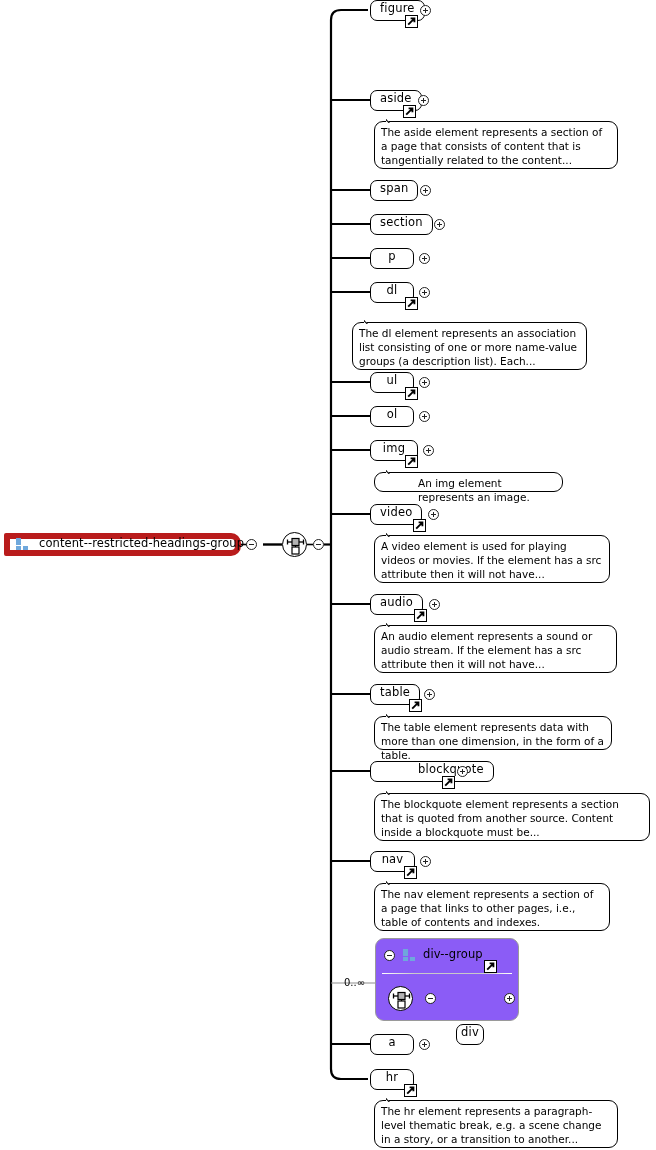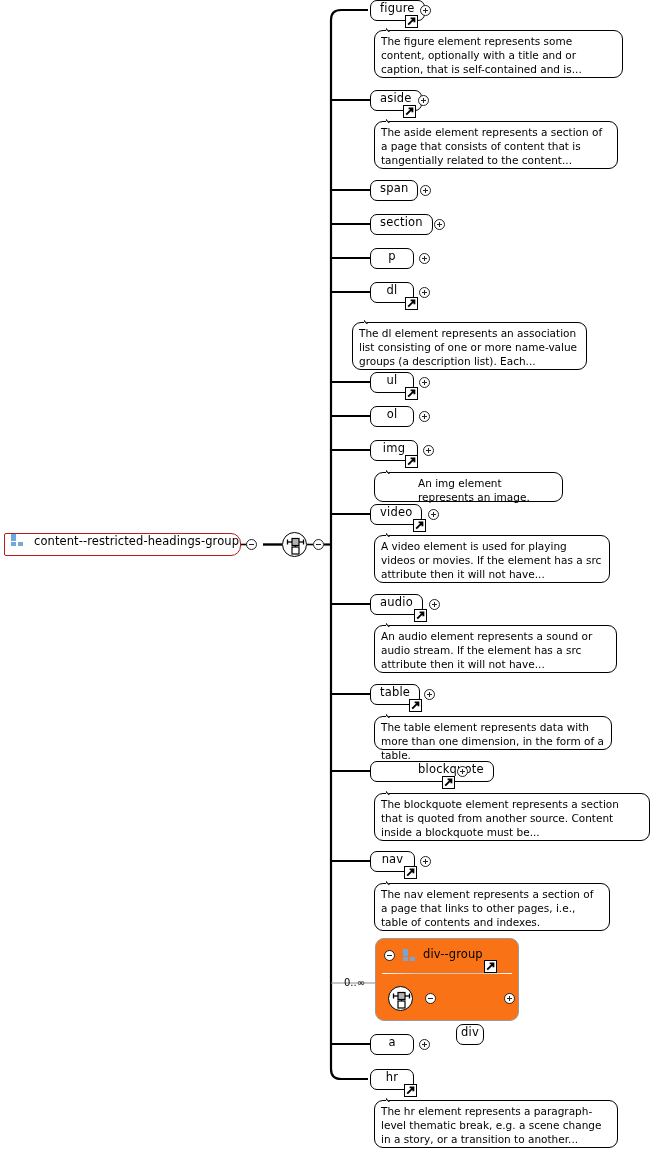--- a/index.html
+++ b/index.html
@@ -14,25 +14,25 @@
     height:1150px;
     overflow:hidden;
     background:#fff;
   }
   #wires{position:absolute;left:0;top:0;width:656px;height:1150px;pointer-events:none;}
 
   
   .rootbox{
     position:absolute;
     box-sizing:border-box;
-    border:1px solid #b91c1c;
+    border:6px solid #b91c1c;
     border-radius:2px 10px 10px 2px;
     background:#fff;
     display:flex;
-    align-items:flex-start;
+    align-items:flex-end;
     padding:0 8px 0 6px;
     white-space:nowrap;
   }
   .rootbox .lbl{font-size:11.5px;letter-spacing:.1px;margin-left:10px;}
 
   
   .gicon{position:relative;width:13px;height:12px;flex:0 0 auto;}
   .gicon i{position:absolute;background:#6fa8dc;display:block;}
   .gicon i.a{left:0;top:0;width:5px;height:7px;}
   .gicon i.b{left:0;top:8px;width:5px;height:4px;}
@@ -121,21 +121,21 @@
     transform:rotate(45deg);
     transform-origin:0 0;
   }
 
   
   .panel{
     position:absolute;
     box-sizing:border-box;
     border:1px solid #9a9a9a;
     border-radius:9px;
-    background:#f97316;
+    background:#8b5cf6;
   }
   .panel .phead{
     position:absolute;left:0;top:0;right:0;height:34px;
     display:flex;align-items:center;
   }
   .panel .divider{
     position:absolute;left:6px;right:6px;top:34px;height:1px;
     background:linear-gradient(to right,#ffffff,#c9c9c9 25%,#c9c9c9 75%,#ffffff);
   }
   .panel .ptitle{font-size:11.5px;letter-spacing:.1px;}
@@ -207,23 +207,20 @@
 
   <div class="pill" style="left:370px;top:0px;">
     <span>figure</span>
   </div>
   <span class="extlink" style="left:405px;top:15px;">
     <svg width="9" height="9" viewBox="0 0 9 9">
         <path d="M1.2 7.6 L7 1.8 M3.6 1.4 L7.4 1.4 L7.4 5.2" stroke="#000" stroke-width="1.9" fill="none"></path>
       </svg>
   </span>
   <span class="tog plus" style="left:420px;top:5px;"></span>
-  <div class="doc" style="left:374px;top:30px;width:249px;height:48px;">
-    <span class="tip"></span><span>The figure element represents some content, optionally with a title and or caption, that is self-contained and is...</span>
-  </div>
 
   <div class="pill" style="left:370px;top:90px;">
     <span>aside</span>
   </div>
   <span class="extlink" style="left:403px;top:105px;">
     <svg width="9" height="9" viewBox="0 0 9 9">
         <path d="M1.2 7.6 L7 1.8 M3.6 1.4 L7.4 1.4 L7.4 5.2" stroke="#000" stroke-width="1.9" fill="none"></path>
       </svg>
   </span>
   <span class="tog plus" style="left:418px;top:95px;"></span>
@@ -276,21 +273,21 @@
 
   <div class="pill" style="left:370px;top:440px;width:48px;">
     <span>img</span>
   </div>
   <span class="extlink" style="left:405px;top:455px;">
     <svg width="9" height="9" viewBox="0 0 9 9">
         <path d="M1.2 7.6 L7 1.8 M3.6 1.4 L7.4 1.4 L7.4 5.2" stroke="#000" stroke-width="1.9" fill="none"></path>
       </svg>
   </span>
   <span class="tog plus" style="left:423px;top:445px;"></span>
-  <div class="doc" style="left:374px;top:472px;width:189px;height:30px;padding-left:43px;">
+  <div class="doc" style="left:374px;top:472px;width:189px;height:20px;padding-left:43px;">
     <span class="tip"></span><span>An img element represents an image.</span>
   </div>
 
   <div class="pill" style="left:370px;top:504px;">
     <span>video</span>
   </div>
   <span class="extlink" style="left:413px;top:519px;">
     <svg width="9" height="9" viewBox="0 0 9 9">
         <path d="M1.2 7.6 L7 1.8 M3.6 1.4 L7.4 1.4 L7.4 5.2" stroke="#000" stroke-width="1.9" fill="none"></path>
       </svg>

